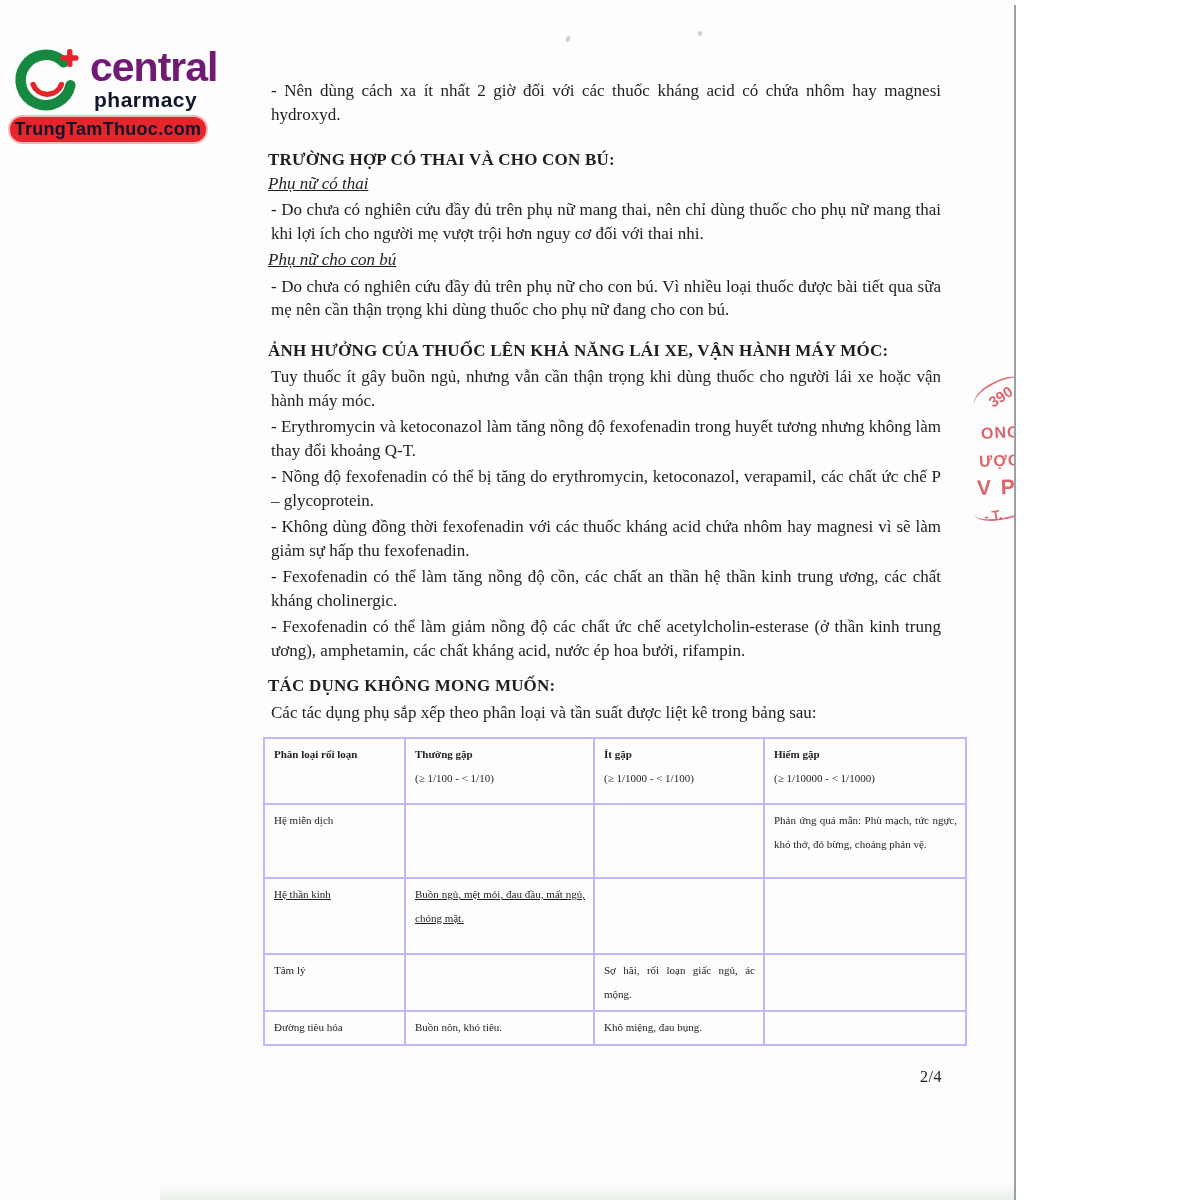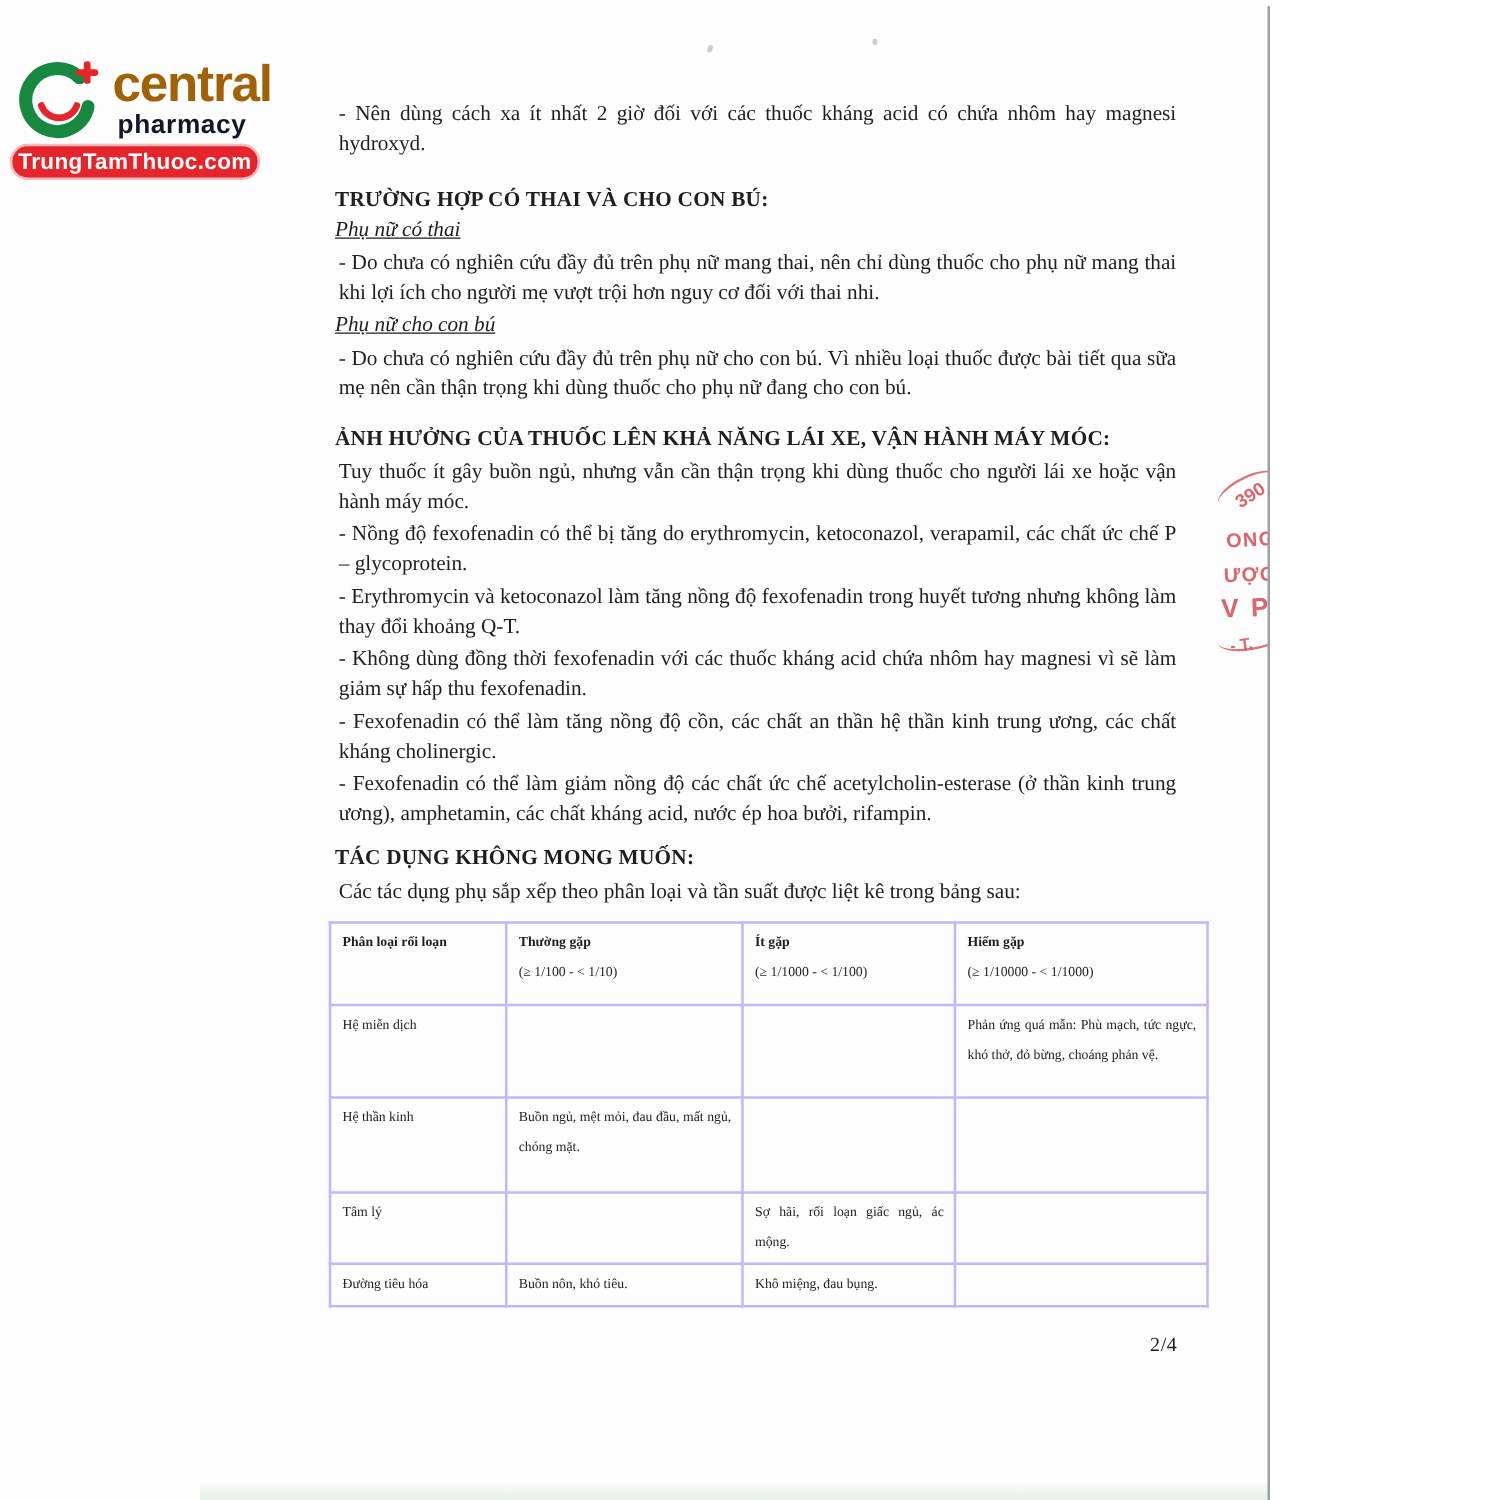--- a/index.html
+++ b/index.html
@@ -22,32 +22,32 @@
   }
   .speck { position:absolute; width:4px; height:6px; border-radius:2px; background:#b7bcbe; opacity:.7; }
   .speck.a { left:566px; top:36px; transform:rotate(20deg); }
   .speck.b { left:698px; top:31px; height:5px; }
 
   
   .logo { position:absolute; left:8px; top:36px; width:215px; font-family:"Liberation Sans", sans-serif; }
   .logo-icon { position:absolute; left:4px; top:6px; }
   .logo-name {
     position:absolute; left:82px; top:8px; font-size:41px; font-weight:bold;
-    color:#a16207; letter-spacing:-1px;
+    color:#701a75; letter-spacing:-1px;
   }
   .logo-sub {
     position:absolute; left:86px; top:52px; font-size:21px; font-weight:bold;
     color:#0f172a; letter-spacing:.5px;
   }
   .logo-badge {
     position:absolute; left:0px; top:79px; width:196px; height:25px;
     background:#e5242b; border-radius:14px; border:2px solid #f3babb;
     display:flex; align-items:center; justify-content:center;
   }
-  .logo-badge span { color:#ffffff; font-size:18px; font-weight:bold; letter-spacing:.3px; }
+  .logo-badge span { color:#0f172a; font-size:18px; font-weight:bold; letter-spacing:.3px; }
 
   
   .content {
     position:absolute; left:268px; top:76px; width:676px;
     font-size:17px; line-height:23.5px;
   }
   .para  { margin:3px; text-align:justify; }
   .h     { margin:0; font-weight:bold; text-align:justify; letter-spacing:.2px; }
   .subh  { margin:0; font-style:italic; text-decoration:underline; }
   .mt-h1 { margin-top:22px; }
@@ -63,21 +63,21 @@
   table.adv td, table.adv th {
     border:2px solid #c4b5fd; padding:4px 8px 4px 9px; vertical-align:top;
     font-size:11px; line-height:23.5px; font-weight:normal; text-align:left;
     overflow:hidden;
   }
   table.adv .just { text-align:justify; }
   .th-title { font-weight:bold; display:block; text-align:justify; }
   .th-range { display:block; }
   tr.hdr  td { height:56px; }
   tr.row1 td { height:64px; }
-  tr.row2 td { height:66px; }
+  tr.row2 td { height:66px;text-decoration:underline; }
   tr.row3 td { height:44px; }
   tr.row4 td { height:24px; }
 
   .pagenum { margin:19px 2px 0 0; text-align:right; font-size:16px; letter-spacing:.5px; }
 
   
   .stamp { position:absolute; left:0; top:0; width:1015px; height:1200px; pointer-events:none; }
   .stamp .frag {
     position:absolute; color:#d84f57; font-family:"Liberation Sans", sans-serif;
     font-weight:bold; opacity:.88; white-space:nowrap;
@@ -124,22 +124,22 @@
 
     <p class="h mt-h1">TRƯỜNG HỢP CÓ THAI VÀ CHO CON BÚ:</p>
     <p class="subh">Phụ nữ có thai</p>
     <p class="para">- Do chưa có nghiên cứu đầy đủ trên phụ nữ mang thai, nên chỉ dùng thuốc cho phụ nữ mang thai khi lợi ích cho người mẹ vượt trội hơn nguy cơ đối với thai nhi.</p>
     <p class="subh">Phụ nữ cho con bú</p>
     <p class="para">- Do chưa có nghiên cứu đầy đủ trên phụ nữ cho con bú. Vì nhiều loại thuốc được bài tiết qua sữa mẹ nên cần thận trọng khi dùng thuốc cho phụ nữ đang cho con bú.</p>
 
     <p class="h mt-h2">ẢNH HƯỞNG CỦA THUỐC LÊN KHẢ NĂNG LÁI XE, VẬN HÀNH MÁY MÓC:</p>
     <p class="para">Tuy thuốc ít gây buồn ngủ, nhưng vẫn cần thận trọng khi dùng thuốc cho người lái xe hoặc vận hành máy móc.</p>
 
+    <p class="para">- Erythromycin và ketoconazol làm tăng nồng độ fexofenadin trong huyết tương nhưng không làm thay đổi khoảng Q-T.</p>
     <p class="para">- Nồng độ fexofenadin có thể bị tăng do erythromycin, ketoconazol, verapamil, các chất ức chế P – glycoprotein.</p>
-    <p class="para">- Erythromycin và ketoconazol làm tăng nồng độ fexofenadin trong huyết tương nhưng không làm thay đổi khoảng Q-T.</p>
     <p class="para">- Không dùng đồng thời fexofenadin với các thuốc kháng acid chứa nhôm hay magnesi vì sẽ làm giảm sự hấp thu fexofenadin.</p>
     <p class="para">- Fexofenadin có thể làm tăng nồng độ cồn, các chất an thần hệ thần kinh trung ương, các chất kháng cholinergic.</p>
     <p class="para">- Fexofenadin có thể làm giảm nồng độ các chất ức chế acetylcholin-esterase (ở thần kinh trung ương), amphetamin, các chất kháng acid, nước ép hoa bưởi, rifampin.</p>
 
     <p class="h mt-h4">TÁC DỤNG KHÔNG MONG MUỐN:</p>
     <p class="para">Các tác dụng phụ sắp xếp theo phân loại và tần suất được liệt kê trong bảng sau:</p>
 
     <table class="adv">
       <colgroup>
           <col style="width:141px">

